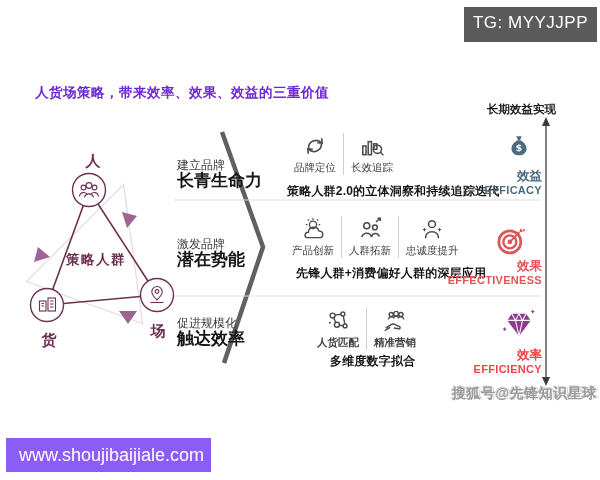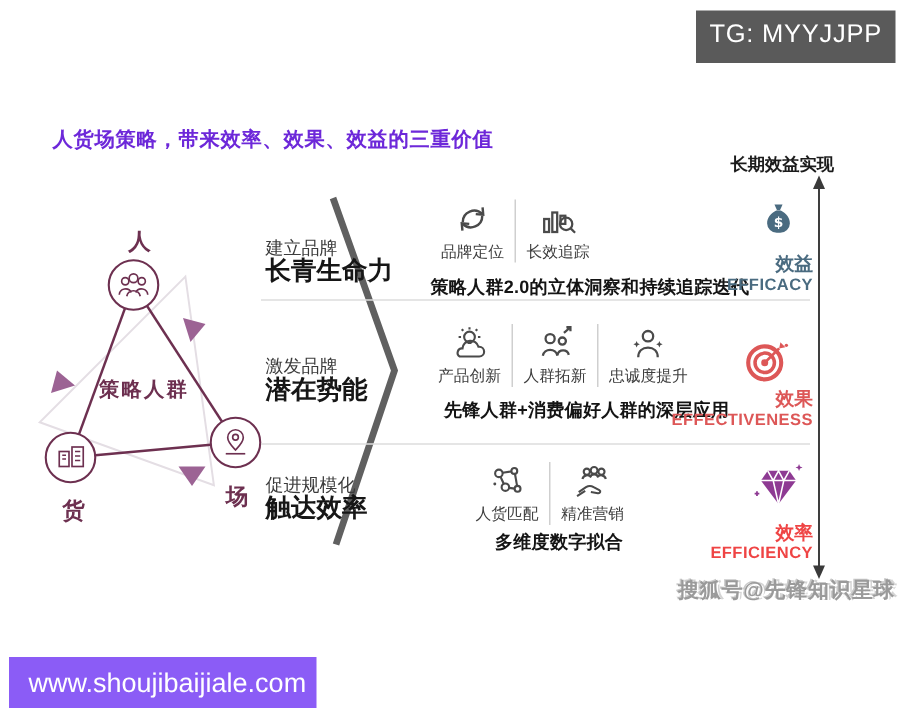--- a/index.html
+++ b/index.html
@@ -25,21 +25,21 @@
   .stage-label .l2{font-size:17px;font-weight:bold;color:#161616;}
   .stage-1{top:157px}.stage-2{top:236px}.stage-3{top:315px}
   
   .icon-row{display:flex;align-items:flex-start;}
   .icon-cell{display:flex;flex-direction:column;align-items:center;padding:0 7px;}
   .icon-cell + .icon-cell{border-left:1px solid #cfcfcf;}
   .icon-cell .glyph{width:26px;height:26px;}
   .icon-cell .lbl{margin-top:2px;font-size:10.5px;color:#3e3e3e;white-space:nowrap;}
   .row1-icons{left:287px;top:133px;}
   .row2-icons{left:285px;top:216px;}
-  .row3-icons{left:310px;top:308px;}
+  .row3-icons{left:310px;top:308px;font-weight:bold;}
   .summary{font-size:12px;font-weight:bold;color:#141414;white-space:nowrap;letter-spacing:.2px;}
   .summary-1{left:287px;top:183px;}
   .summary-2{left:296px;top:265px;}
   .summary-3{left:330px;top:353px;}
   
   .outcome-text{right:58px;text-align:right;line-height:13.5px;white-space:nowrap;}
   .outcome-text .cn{font-size:12.5px;font-weight:bold;}
   .outcome-text .en{font-size:11px;font-weight:bold;letter-spacing:.3px;}
   .ot-1{top:170px;color:#4a6b80;margin-left:44px;}
   .ot-2{top:260px;color:#dd5757;}

